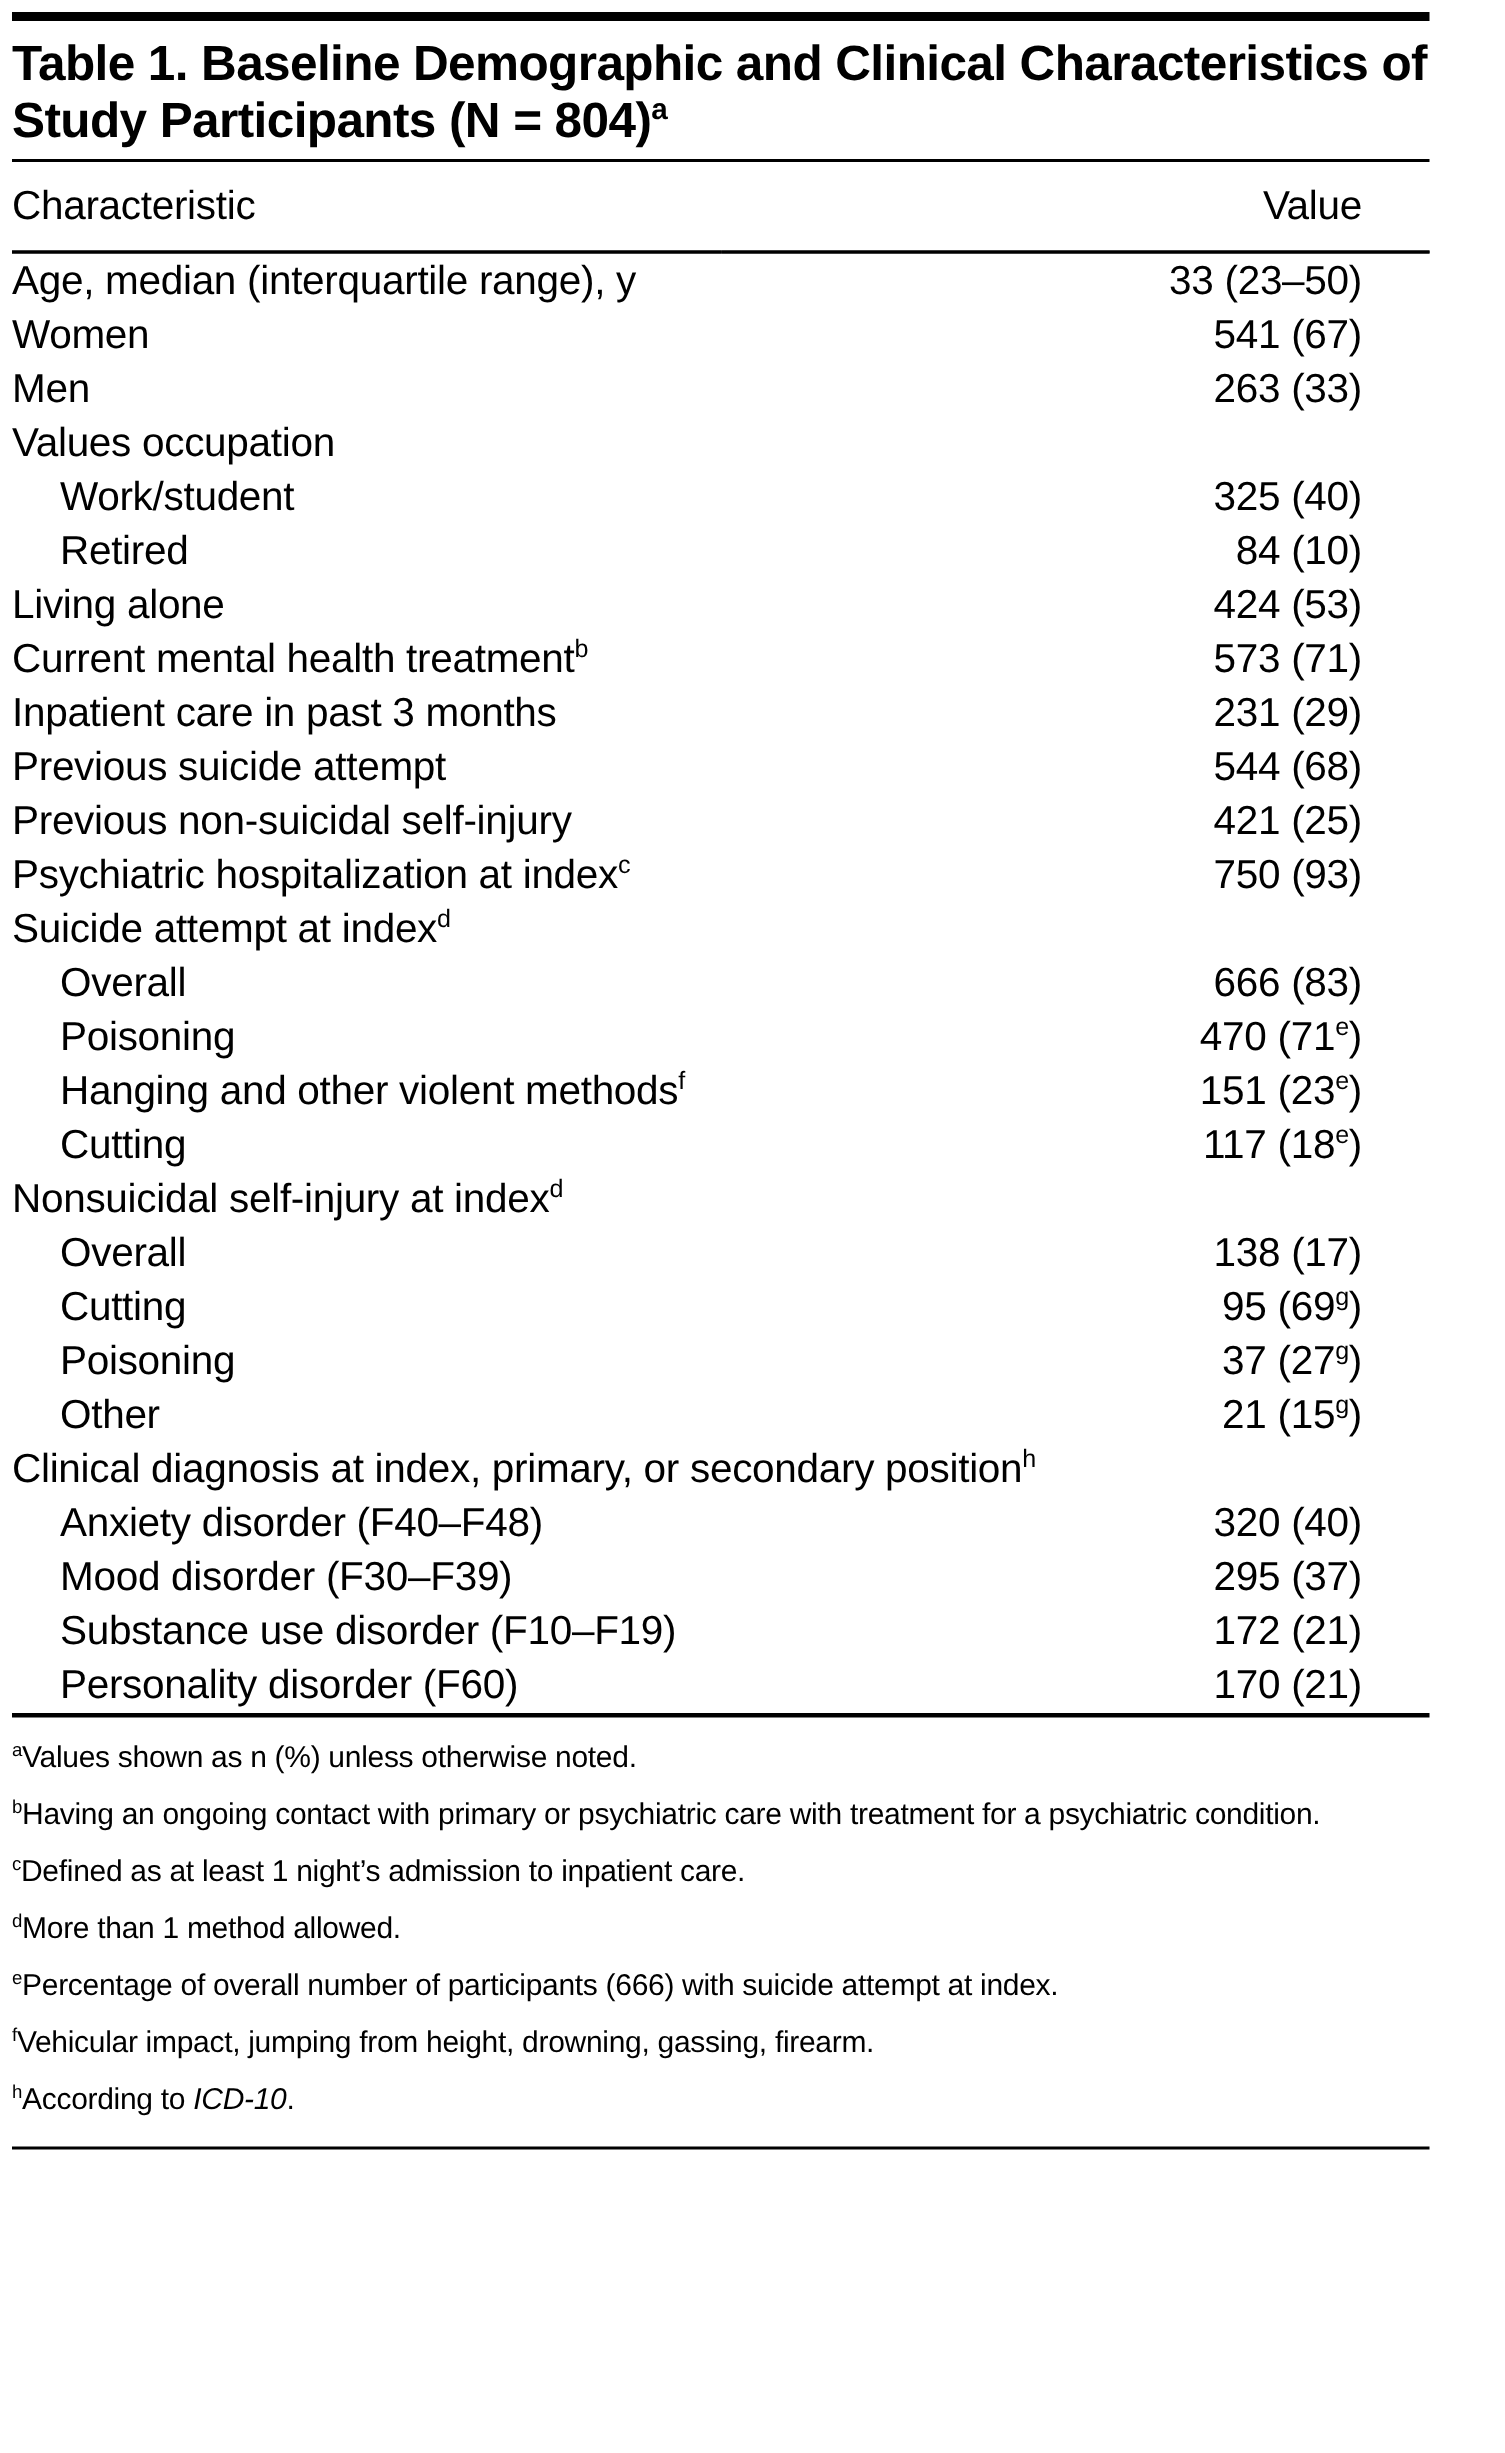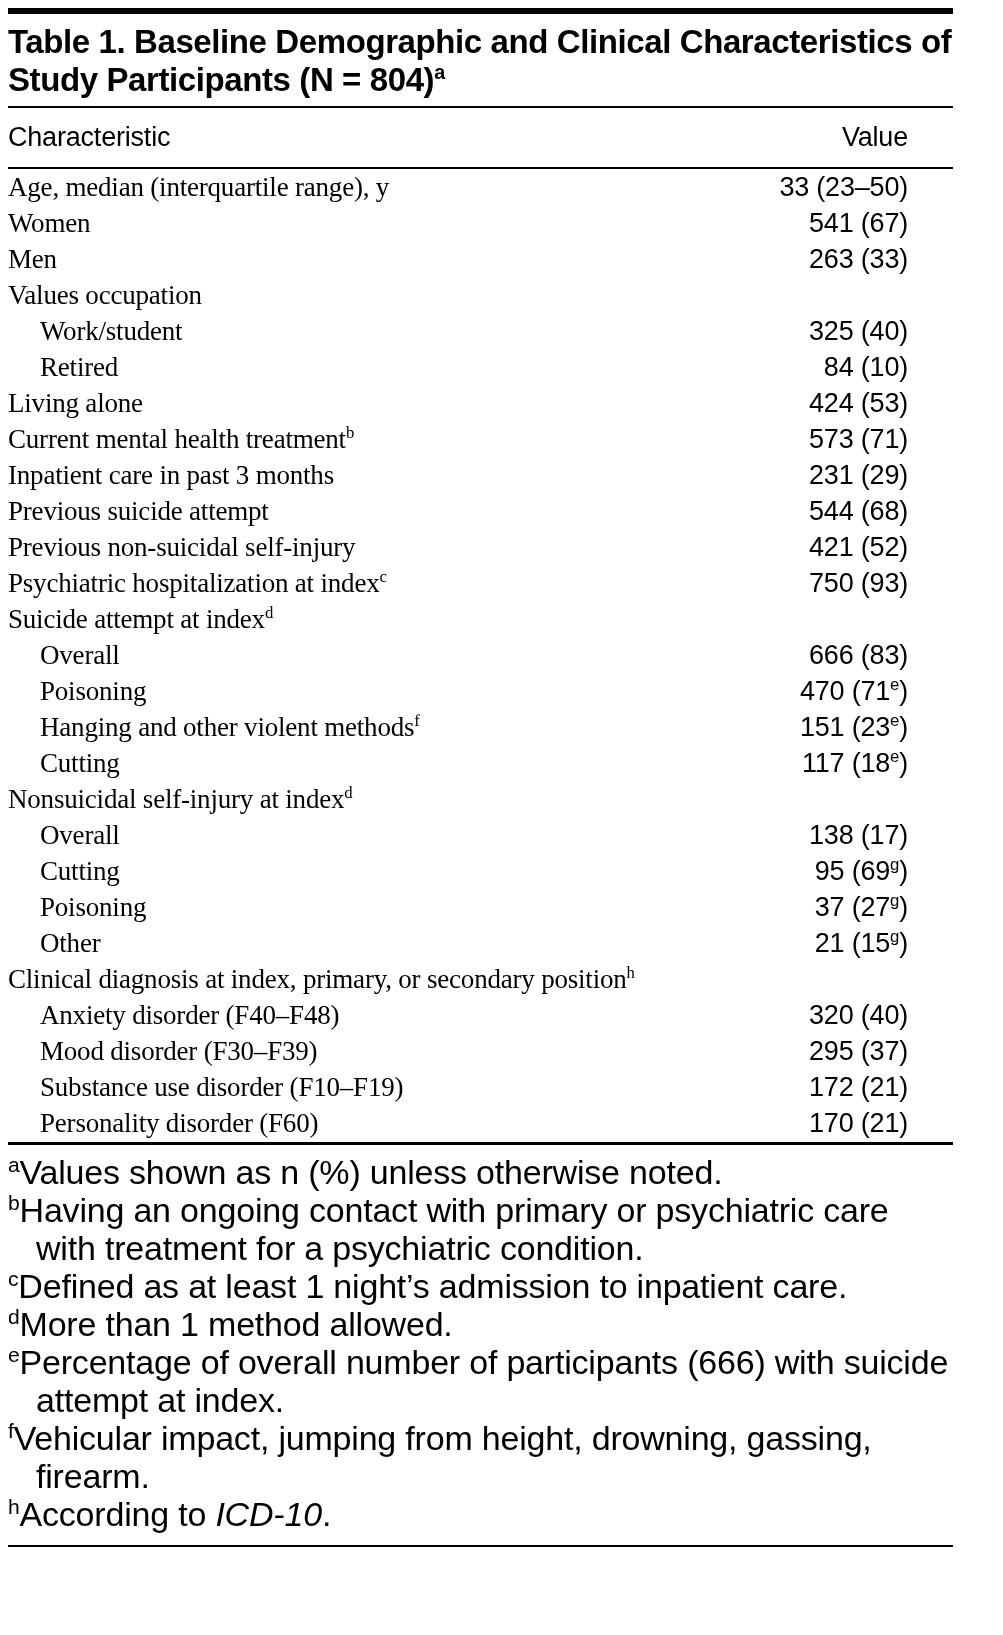--- a/index.html
+++ b/index.html
@@ -62,40 +62,40 @@
   th.col-char { text-align: left; }
   th.col-val  { text-align: right; padding-right: 45px; }
   table.data-table td {
     font-size: 27px;
     height: 36px;
     line-height: 36px;
     vertical-align: middle;
     white-space: nowrap;
     letter-spacing: -0.2px;
   }
-  td.char { text-align: left; font-family: Liberation Serif, serif; }
+  td.char { text-align: left; }
   td.char.indent { padding-left: 32px; }
   td.val {
     text-align: right;
     padding-right: 45px;
     width: 300px;
     margin-top: 28px;
   }
   td sup {
     font-size: 0.62em;
     vertical-align: super;
     line-height: 0;
   }
   .rule-above-foot { margin-top: 1px; }
   .footnotes {
     padding-top: 8px;
     padding-bottom: 8px;
   }
   .footnote {
-    font-size: 34px;
+    font-size: 20px;
     line-height: 38px;
     padding-left: 28px;
     text-indent: -28px;
     letter-spacing: -0.2px;
   }
   .footnote sup {
     font-size: 0.62em;
     vertical-align: super;
     line-height: 0;
   }
@@ -157,21 +157,21 @@
           <tr>
             <td class="char">Inpatient care in past 3 months</td>
             <td class="val">231 (29)</td>
           </tr>
           <tr>
             <td class="char">Previous suicide attempt</td>
             <td class="val">544 (68)</td>
           </tr>
           <tr>
             <td class="char">Previous non-suicidal self-injury</td>
-            <td class="val">421 (52)</td>
+            <td class="val">421 (25)</td>
           </tr>
           <tr>
             <td class="char">Psychiatric hospitalization at index<sup>c</sup></td>
             <td class="val">750 (93)</td>
           </tr>
           <tr>
             <td class="char">Suicide attempt at index<sup>d</sup></td>
             <td class="val"></td>
           </tr>
           <tr>

